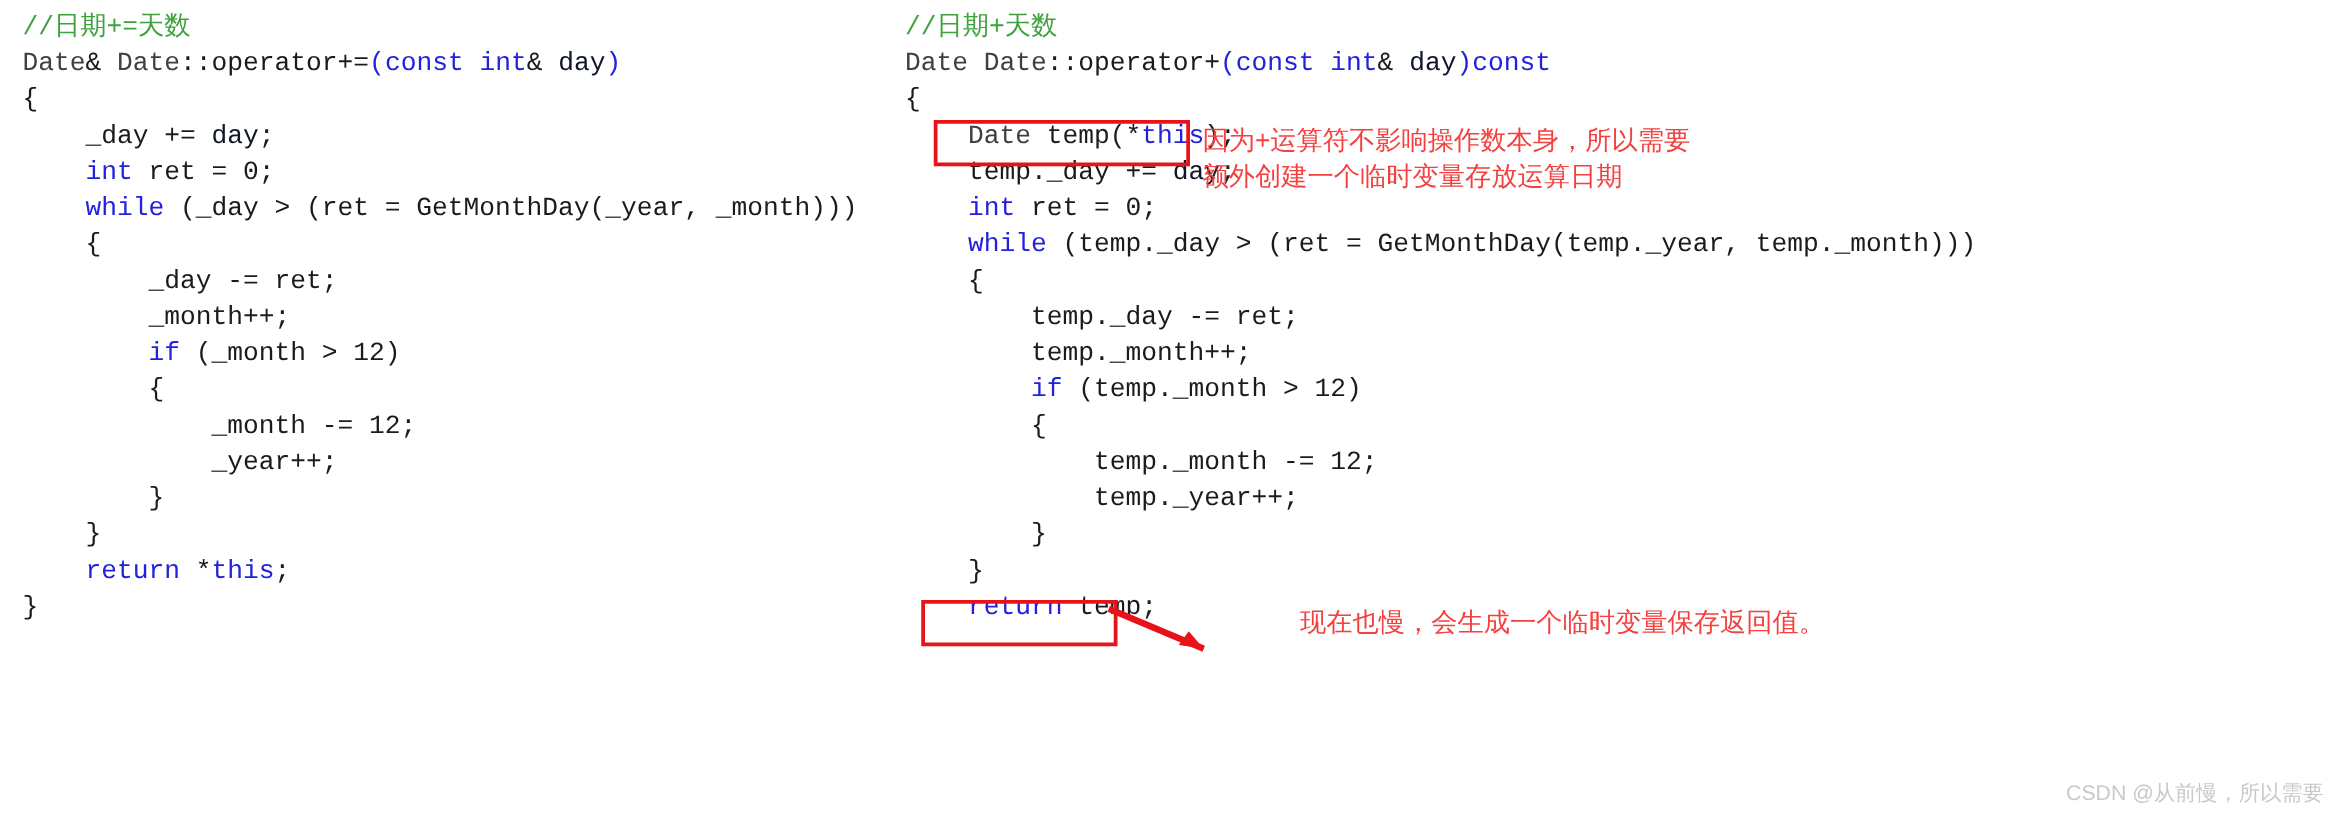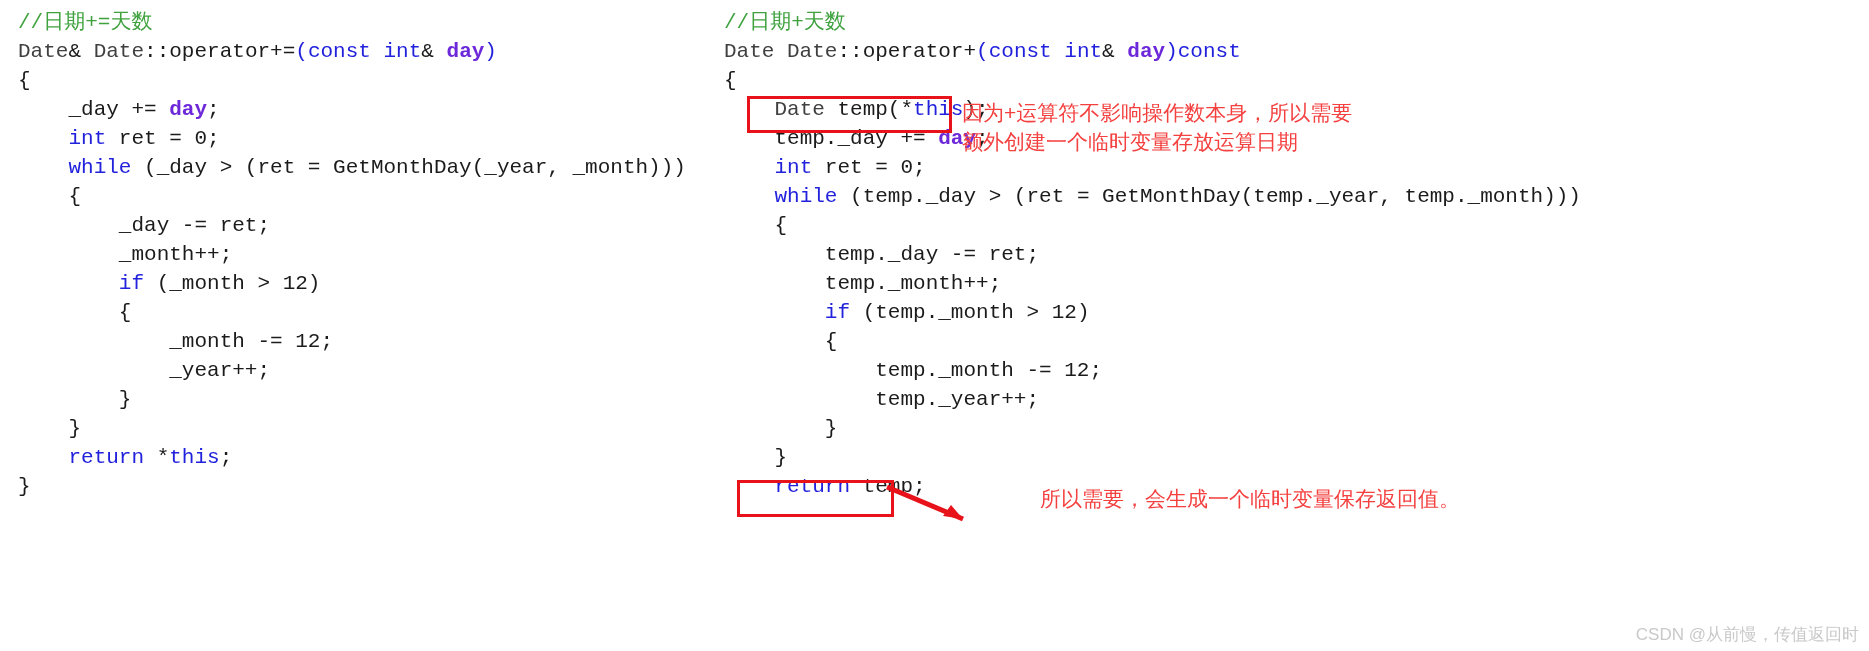--- a/index.html
+++ b/index.html
@@ -26,21 +26,21 @@
   }
   #pane-left  { left: 18px;  top: 8px; }
   #pane-right { left: 724px; top: 8px; }
 
   .line { white-space: pre; height: 29px; }
 
   
   .t-comment { color: #3fa23f; }
   .t-type    { color: #404040; }
   .t-kw      { color: #2222dd; }
-  .t-param   { color: #6d28d9; font-weight: bold; }
+  .t-param   { color: #0f172a; }
   .t-plain   { color: #1b1b1b; }
 
   
   .hl-box {
     position: absolute;
     border: 3px solid #e8131a;
     box-sizing: border-box;
     pointer-events: none;
   }
   #hl-temp-decl   { left: 747px; top: 96px;  width: 205px; height: 37px; }
@@ -82,20 +82,20 @@
 
 <div class="code-pane" id="pane-left"><div class="line"><span class="t-comment">//日期+=天数</span></div><div class="line"><span class="t-type">Date</span><span class="t-plain">&amp; </span><span class="t-type">Date</span><span class="t-plain">::operator+=</span><span class="t-kw">(</span><span class="t-kw">const int</span><span class="t-plain">&amp; </span><span class="t-param">day</span><span class="t-kw">)</span></div><div class="line"><span class="t-plain">{</span></div><div class="line"><span class="t-plain">    </span><span class="t-plain">_day += </span><span class="t-param">day</span><span class="t-plain">;</span></div><div class="line"><span class="t-plain">    </span><span class="t-kw">int</span><span class="t-plain"> ret = 0;</span></div><div class="line"><span class="t-plain">    </span><span class="t-kw">while</span><span class="t-plain"> (_day &gt; (ret = GetMonthDay(_year, _month)))</span></div><div class="line"><span class="t-plain">    </span><span class="t-plain">{</span></div><div class="line"><span class="t-plain">        </span><span class="t-plain">_day -= ret;</span></div><div class="line"><span class="t-plain">        </span><span class="t-plain">_month++;</span></div><div class="line"><span class="t-plain">        </span><span class="t-kw">if</span><span class="t-plain"> (_month &gt; 12)</span></div><div class="line"><span class="t-plain">        </span><span class="t-plain">{</span></div><div class="line"><span class="t-plain">            </span><span class="t-plain">_month -= 12;</span></div><div class="line"><span class="t-plain">            </span><span class="t-plain">_year++;</span></div><div class="line"><span class="t-plain">        </span><span class="t-plain">}</span></div><div class="line"><span class="t-plain">    </span><span class="t-plain">}</span></div><div class="line"><span class="t-plain">    </span><span class="t-kw">return</span><span class="t-plain"> *</span><span class="t-kw">this</span><span class="t-plain">;</span></div><div class="line"><span class="t-plain">}</span></div></div>
 
 <div class="code-pane" id="pane-right"><div class="line"><span class="t-comment">//日期+天数</span></div><div class="line"><span class="t-type">Date </span><span class="t-type">Date</span><span class="t-plain">::operator+</span><span class="t-kw">(</span><span class="t-kw">const int</span><span class="t-plain">&amp; </span><span class="t-param">day</span><span class="t-kw">)</span><span class="t-kw">const</span></div><div class="line"><span class="t-plain">{</span></div><div class="line"><span class="t-plain">    </span><span class="t-type">Date</span><span class="t-plain"> temp(*</span><span class="t-kw">this</span><span class="t-plain">);</span></div><div class="line"><span class="t-plain">    </span><span class="t-plain">temp._day += </span><span class="t-param">day</span><span class="t-plain">;</span></div><div class="line"><span class="t-plain">    </span><span class="t-kw">int</span><span class="t-plain"> ret = 0;</span></div><div class="line"><span class="t-plain">    </span><span class="t-kw">while</span><span class="t-plain"> (temp._day &gt; (ret = GetMonthDay(temp._year, temp._month)))</span></div><div class="line"><span class="t-plain">    </span><span class="t-plain">{</span></div><div class="line"><span class="t-plain">        </span><span class="t-plain">temp._day -= ret;</span></div><div class="line"><span class="t-plain">        </span><span class="t-plain">temp._month++;</span></div><div class="line"><span class="t-plain">        </span><span class="t-kw">if</span><span class="t-plain"> (temp._month &gt; 12)</span></div><div class="line"><span class="t-plain">        </span><span class="t-plain">{</span></div><div class="line"><span class="t-plain">            </span><span class="t-plain">temp._month -= 12;</span></div><div class="line"><span class="t-plain">            </span><span class="t-plain">temp._year++;</span></div><div class="line"><span class="t-plain">        </span><span class="t-plain">}</span></div><div class="line"><span class="t-plain">    </span><span class="t-plain">}</span></div><div class="line"><span class="t-plain">    </span><span class="t-kw">return</span><span class="t-plain"> temp;</span></div></div>
 
 <div class="hl-box" id="hl-temp-decl"></div>
 <div class="hl-box" id="hl-return-temp"></div>
 
 <div class="annot" id="annot-top">因为+运算符不影响操作数本身，所以需要
 额外创建一个临时变量存放运算日期</div>
-<div class="annot" id="annot-bottom">所以需要，会生成一个临时变量保存返回值。</div>
+<div class="annot" id="annot-bottom">现在也慢，会生成一个临时变量保存返回值。</div>
 
 <svg class="annot-arrow" viewBox="0 0 170 46">
   <path d="M2 4 L78 36" stroke="#e8131a" stroke-width="5" fill="none"></path>
   <path d="M78 36 L58 33 L66 22 Z" fill="#e8131a"></path>
 </svg>
 
-<div class="watermark">CSDN @从前慢，传值返回时</div>
+<div class="watermark">CSDN @从前慢，所以需要</div>
 
 </body></html>

